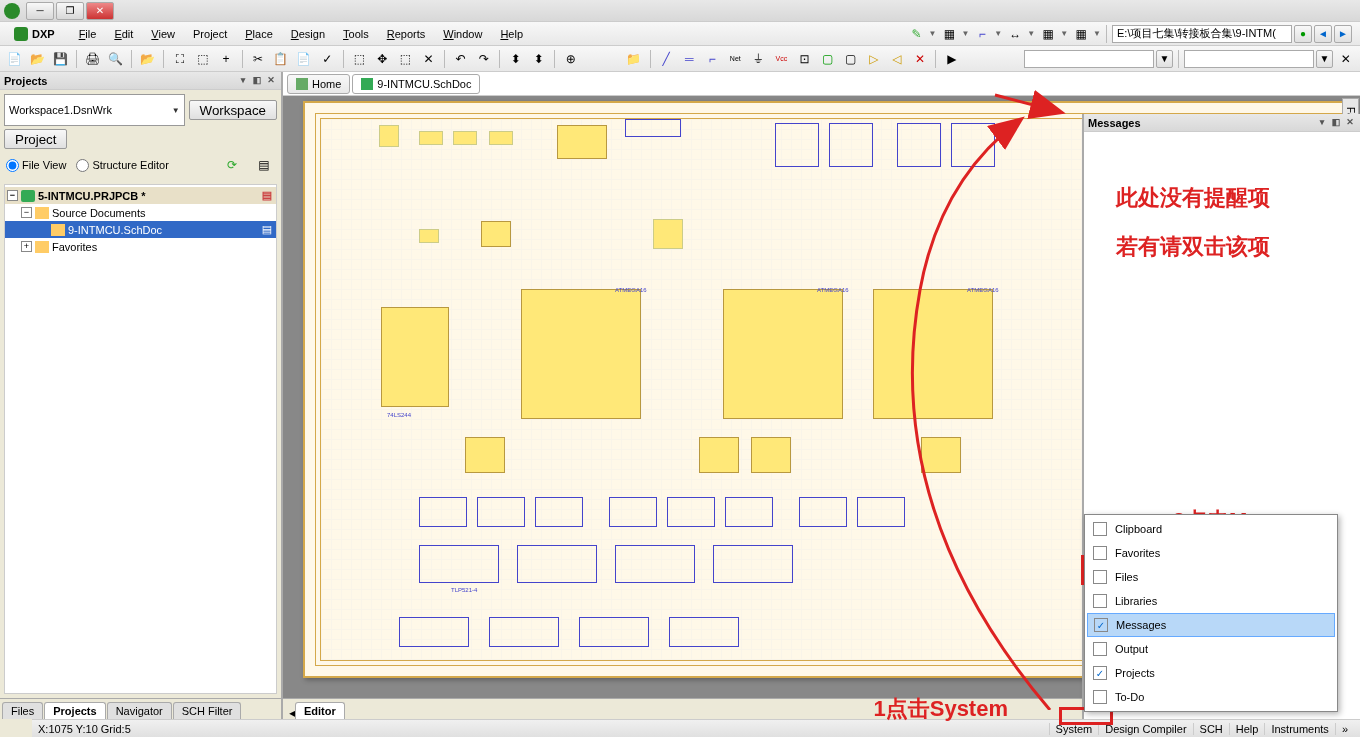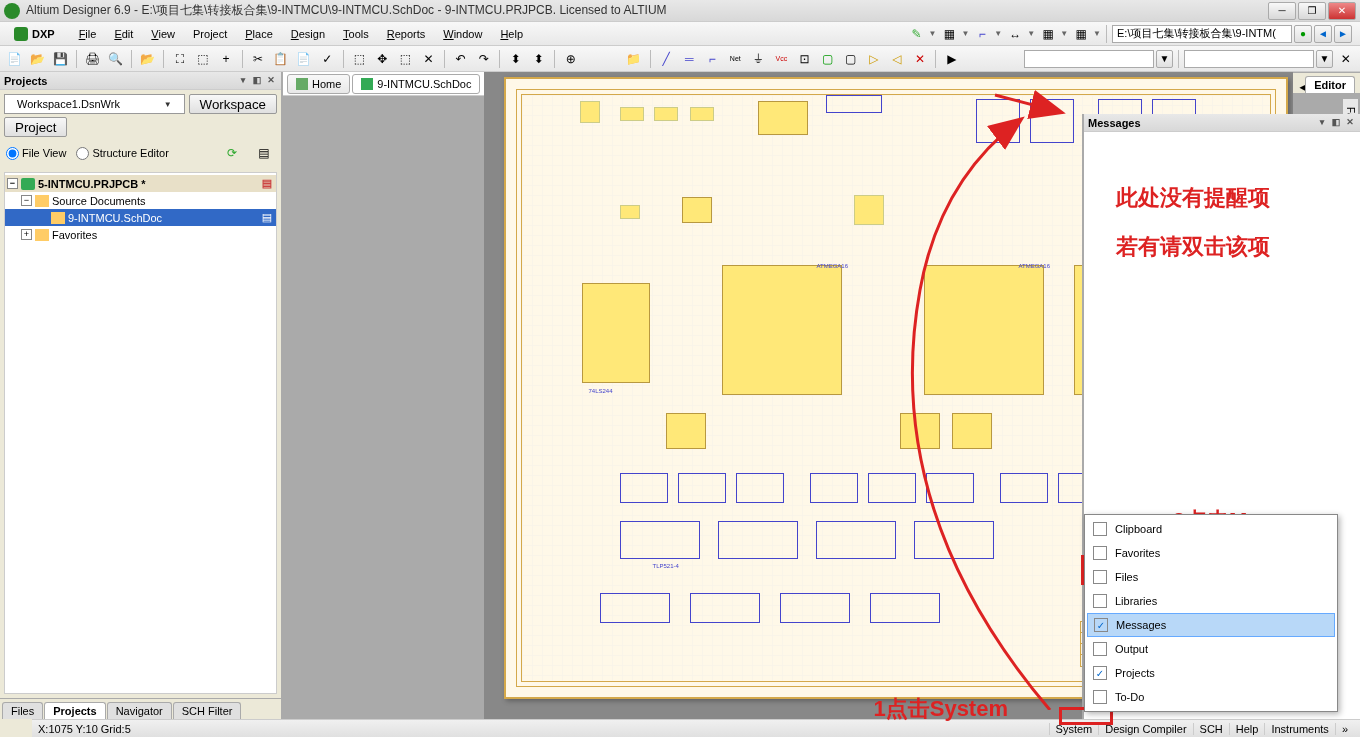--- a/index.html
+++ b/index.html
@@ -23,41 +23,41 @@
 .tb-sep { width: 1px; height: 18px; background: #bbb; margin: 0 3px; }
 .tb-dd { display:flex; align-items:center; }
 .tb-dd .arr { font-size:8px; color:#666; margin-left:1px; cursor:pointer; }
 .main { display: flex; height: calc(100% - 22px - 24px - 26px - 18px); position: relative; }
 .sidebar { width: 283px; background: #ece9d8; border-right: 2px solid #aaa; display: flex; flex-direction: column; }
 .panel-header { height: 18px; background: linear-gradient(to bottom,#e8e8e8,#d8d8d8); border-bottom: 1px solid #ccc; display: flex; align-items: center; padding: 0 4px; font-weight: bold; }
 .panel-header .spacer { flex: 1; }
 .panel-header .ctrl { width: 12px; height: 12px; cursor: pointer; font-size: 9px; color: #555; margin-left: 2px; text-align:center;}
 .panel-body { flex: 1; padding: 4px; background: #ece9d8; display:flex; flex-direction:column; gap:3px;}
 .row { display: flex; gap: 4px; align-items: center; }
-.combo { flex: 1; height: 20px; border: 1px solid #999; background: #fff; display: flex; align-items: center; padding: 0 12px; }
+.combo { flex: 1; height: 32px; border: 1px solid #999; background: #fff; display: flex; align-items: center; padding: 0 4px; }
 .combo .arr { font-size: 8px; color: #333; margin-left: auto; cursor:pointer; }
 .sbtn { height: 20px; padding: 0 10px; border: 1px solid #999; background: linear-gradient(to bottom,#f8f8f8,#e0e0e0); cursor: pointer; border-radius:2px;}
 .input-flat { flex: 1; height: 20px; border: 1px solid #999; background: #fff; padding: 0 4px; }
 .radio-row { display: flex; gap: 10px; align-items: center; padding: 2px 2px; }
 .radio-row label { display: flex; align-items: center; gap: 3px; cursor: pointer; }
 .tree { flex: 1; background: #fff; border: 1px solid #ccc; overflow: auto; padding: 2px 0; margin-top:3px;}
 .tree-row { display: flex; align-items: center; height: 17px; padding: 0 2px; cursor: pointer; }
 .tree-row .exp { width: 11px; height: 11px; border: 1px solid #888; background: #fff; display: flex; align-items: center; justify-content: center; font-size: 9px; margin-right: 3px; line-height:1;}
 .tree-row .ticon { width: 14px; height: 12px; margin-right: 3px; }
 .tree-row .tlabel { flex: 1; white-space: nowrap; }
 .tree-row .ricon { width: 14px; text-align:center; }
 .tree-row.root { background: #e8e0c8; font-weight: bold; }
 .tree-row.root .ticon { background:#3a5; border-radius:2px; }
 .tree-row.sel { background: #3169c6; color: #fff; }
 .ind1 { padding-left: 16px; }
 .ind2 { padding-left: 32px; }
 .tabs-bottom { height: 21px; background: #ece9d8; border-top: 1px solid #aaa; display: flex; align-items: flex-end; padding: 0 2px; }
 .tab { padding: 2px 8px; border: 1px solid #aaa; border-bottom: none; background: #e0e0e0; margin-right: 1px; cursor: pointer; font-size:11px; border-radius:3px 3px 0 0;}
 .tab.active { background: #fff; font-weight: bold; }
-.canvas-area { flex: 1; background: #aaa; display: flex; position: relative; }
+.canvas-area { flex: 1; background: #aaa; display: flex; flex-direction: column; position: relative; }
 .doc-tabs { height: 24px; background: #fff; border-bottom: 1px solid #ccc; display: flex; align-items: center; padding: 0 4px; gap: 2px; }
 .doc-tab { height: 20px; padding: 0 8px; border: 1px solid #aaa; background: linear-gradient(to bottom,#f8f8f8,#e8e8e8); display: flex; align-items: center; gap: 4px; cursor: pointer; border-radius:3px;}
 .doc-tab .ticon { width:12px; height:12px; background:#8a6; }
 .canvas { flex: 1; background: #888; position: relative; overflow: hidden; }
 .schematic { position: absolute; left: 20px; top: 5px; right: 5px; bottom: 20px; background: #fff8e8; border: 2px solid #d4a84a; box-shadow: 2px 2px 5px rgba(0,0,0,0.3); }
 .sch-inner { position:absolute; left:10px; top:10px; right:10px; bottom:10px; border:1px solid #d4a84a; }
 .sch-inner2 { position:absolute; left:4px; top:4px; right:4px; bottom:4px; border:1px solid #d4a84a; }
 .sch-grid { position:absolute; inset:0; opacity:0.3;
   background-image: linear-gradient(to right, #eee 1px, transparent 1px), linear-gradient(to bottom, #eee 1px, transparent 1px);
   background-size: 10px 10px;}
@@ -85,21 +85,20 @@
 .status-bar { height: 18px; background: linear-gradient(to bottom,#f0f0f0,#e0e0e0); border-top: 1px solid #ccc; display: flex; align-items: center; padding: 0 6px; font-size: 11px; margin-left: 32px; }
 .status-bar .spacer { flex:1; }
 .sb-item { padding: 0 6px; border-left:1px solid #ccc; cursor:pointer;}
 .underline { text-decoration: underline; }
 </style>
 </head>
 <body>
 
 <div class="title-bar">
   <div class="icon"></div>
-  <div class="title">Altium Designer 6.9 - E:\项目七集\转接板合集\9-INTMCU\9-INTMCU.SchDoc - 9-INTMCU.PRJPCB. Licensed to ALTIUM</div>
   <div class="win-btns">
     <div class="win-btn">─</div>
     <div class="win-btn">❐</div>
     <div class="win-btn close">✕</div>
   </div>
 </div>
 
 <div class="menu-bar">
   <div class="dxp">
       <span class="icon"></span>

